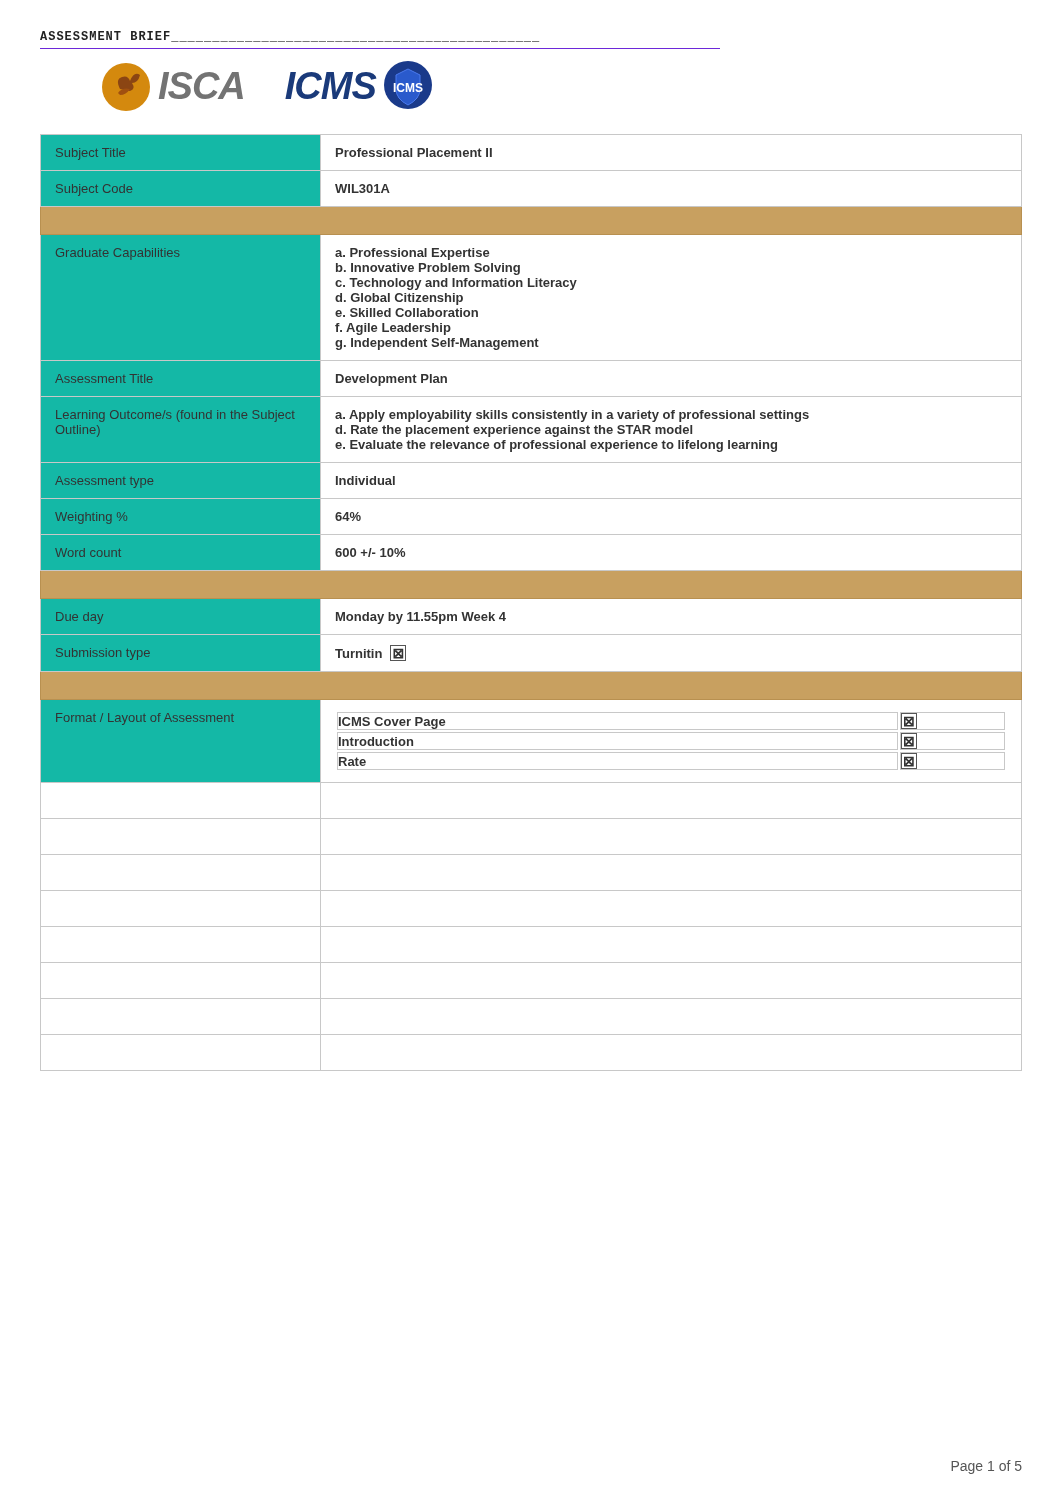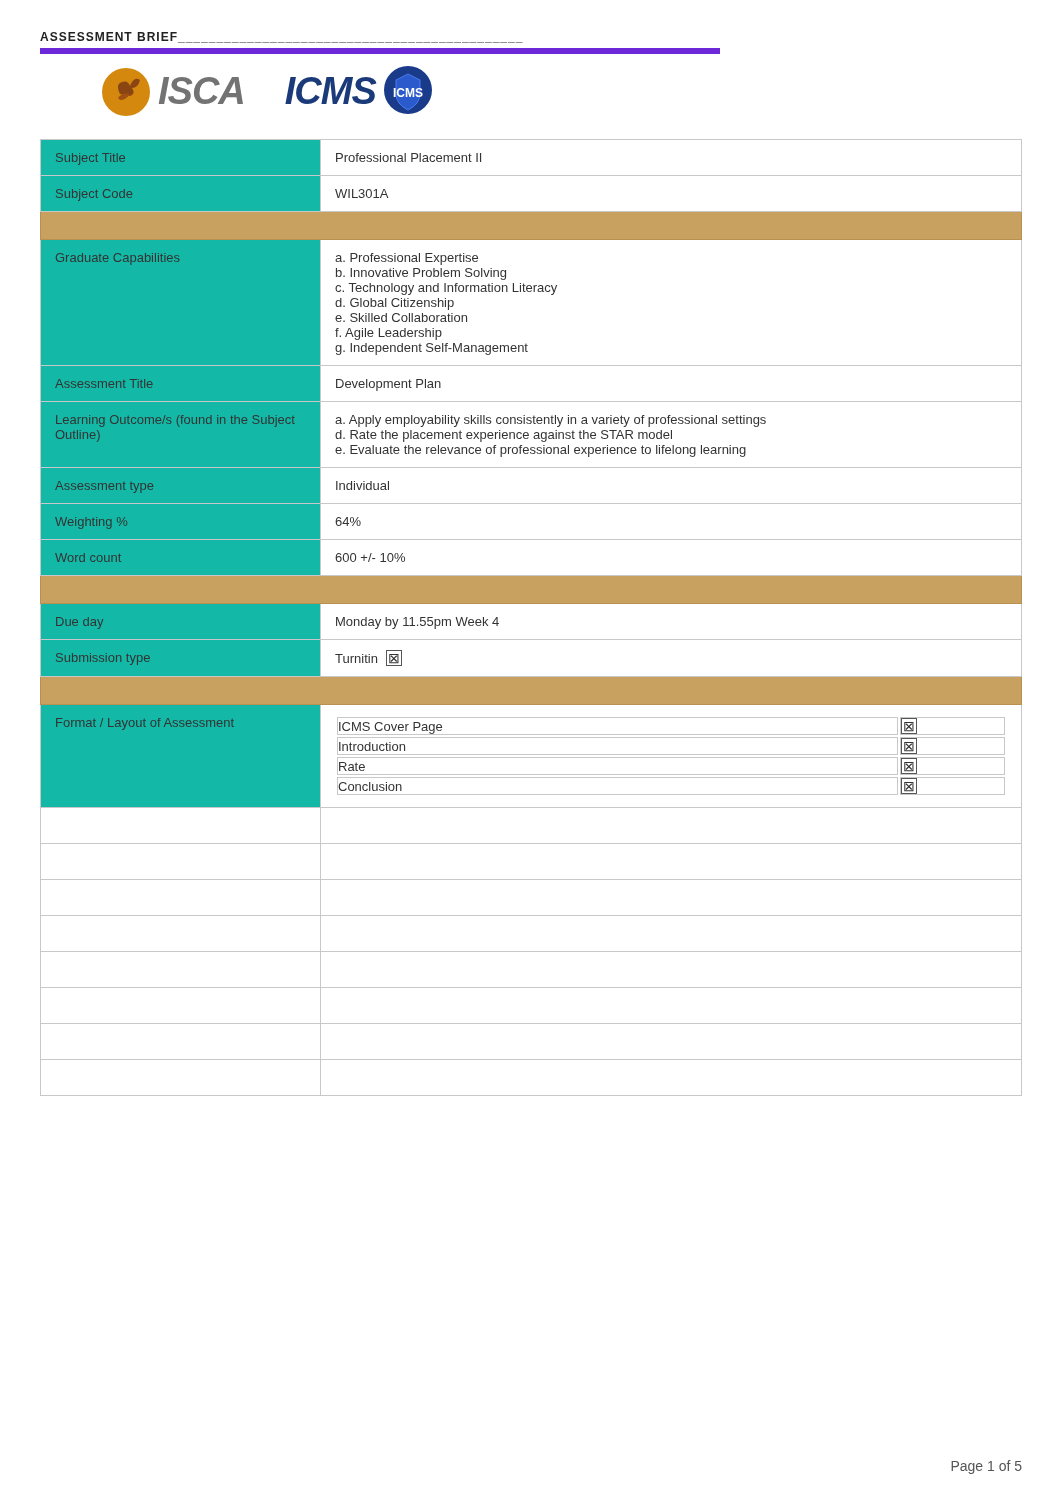--- a/index.html
+++ b/index.html
@@ -10,24 +10,25 @@
       color: #222;
       width: 1062px;
       min-height: 1504px;
       padding: 30px 40px 60px 40px;
     }
 
     .header-title {
       font-size: 12px;
       font-weight: bold;
       letter-spacing: 1px;
-      border-bottom: 6px solid #6d28d9;
+      border-bottom: 1px solid #6d28d9;
       padding-bottom: 4px;
       margin-bottom: 10px;
       width: 680px;
+      font-family: Liberation Mono, monospace;
     }
 
     .logo-row {
       display: flex;
       align-items: center;
       gap: 40px;
       margin-bottom: 20px;
       margin-left: 60px;
     }
 
@@ -62,20 +63,21 @@
     .main-table {
       width: 100%;
       border-collapse: collapse;
       margin-top: 10px;
     }
 
     .main-table td {
       padding: 10px 14px;
       vertical-align: top;
       border: 1px solid #c8c8c8;
+      font-weight: bold;
     }
 
     .main-table .label-cell {
       width: 280px;
       font-weight: normal;
       color: #333;
       background: #14b8a6;
     }
 
     .main-table .value-cell {
@@ -260,24 +262,20 @@
                 <td class="format-check-col"><span class="checkbox-box checked"></span></td>
               </tr>
               <tr>
                 <td class="format-label-col" style="padding-right: 20px;">Introduction</td>
                 <td class="format-check-col"><span class="checkbox-box checked"></span></td>
               </tr>
               <tr>
                 <td class="format-label-col" style="padding-right: 20px;">Rate</td>
                 <td class="format-check-col"><span class="checkbox-box checked"></span></td>
               </tr>
-              <tr>
-                <td class="format-label-col" style="padding-right: 20px;">Conclusion</td>
-                <td class="format-check-col"><span class="checkbox-box checked"></span></td>
-              </tr>
             </tbody>
       </table>
     </td>
   </tr>
 
   <tr class="empty-rows">
     <td style="border:1px solid #c8c8c8; height:36px;"></td>
     <td style="border:1px solid #c8c8c8; height:36px;"></td>
   </tr>
   <tr class="empty-rows">

